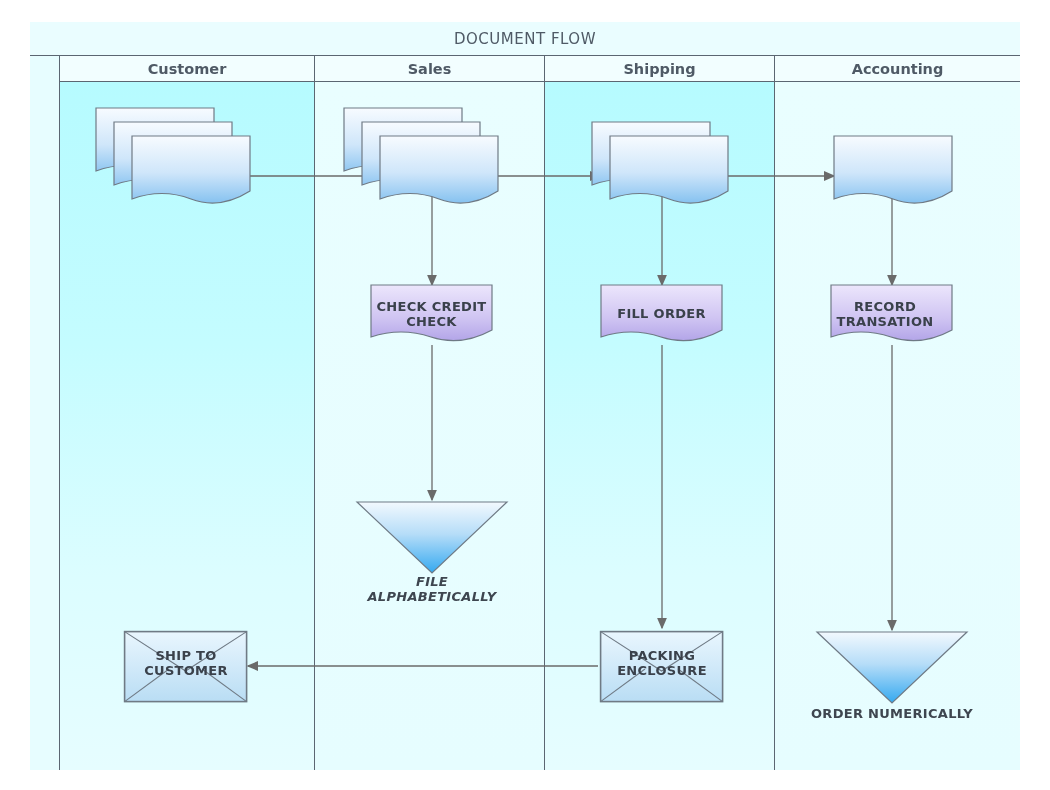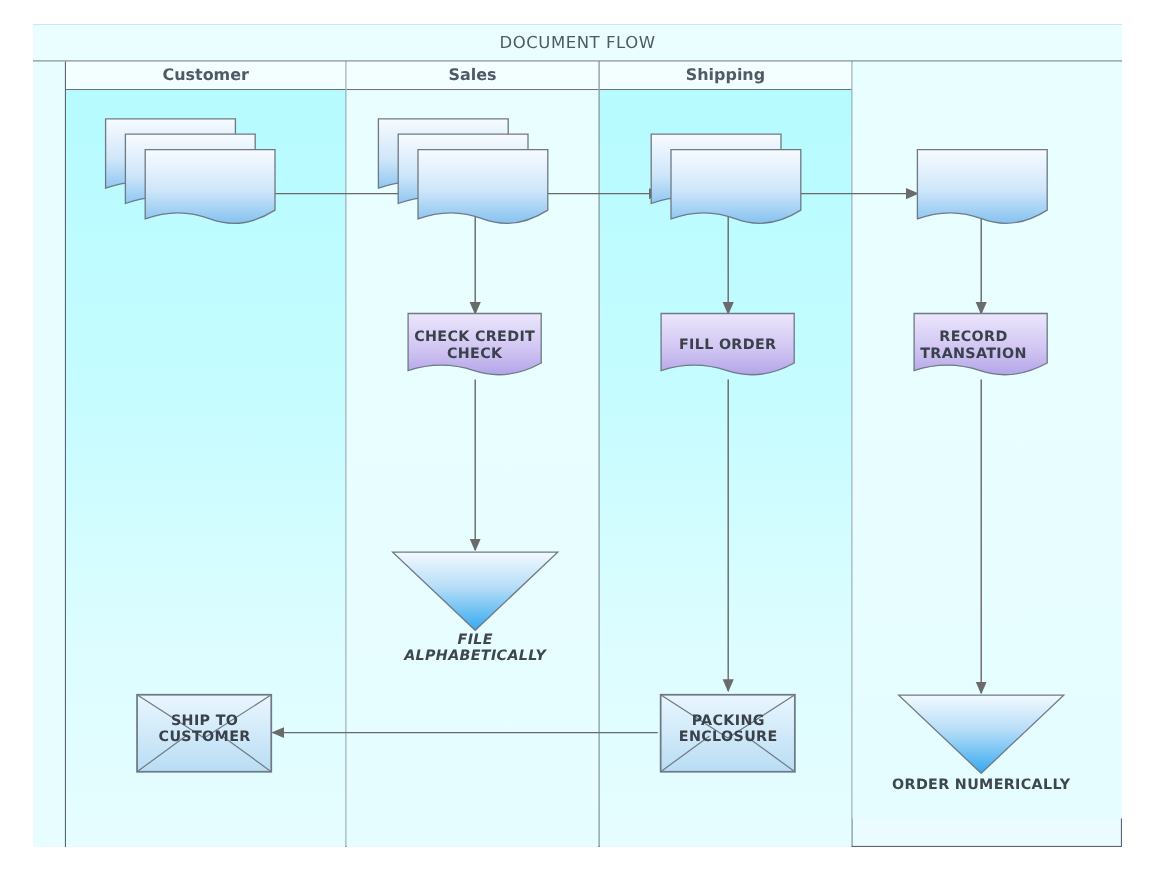--- a/index.html
+++ b/index.html
@@ -62,20 +62,23 @@
   </div>
 
   <div class="lane" style="left:315px;width:230px;">
     <div class="lane-head">
       <span>Sales</span>
     </div>
     <div class="lane-body cool"></div>
   </div>
 
   <div class="lane" style="left:775px;width:245px;border-right:none;">
+    <div class="lane-head">
+      <span>Accounting</span>
+    </div>
     <div class="lane-body cool"></div>
   </div>
 
   <svg class="shape" style="left:0;top:0;" width="1050" height="790">
     <defs>
       <marker id="ar" markerWidth="9" markerHeight="9" refX="8" refY="4.5" orient="auto">
         <path d="M0,0.6 L9,4.5 L0,8.4 Z" fill="#6a6a6a"></path>
       </marker>
     </defs>
     <g stroke="#6a6a6a" stroke-width="1.3" fill="none" marker-end="url(#ar)">

